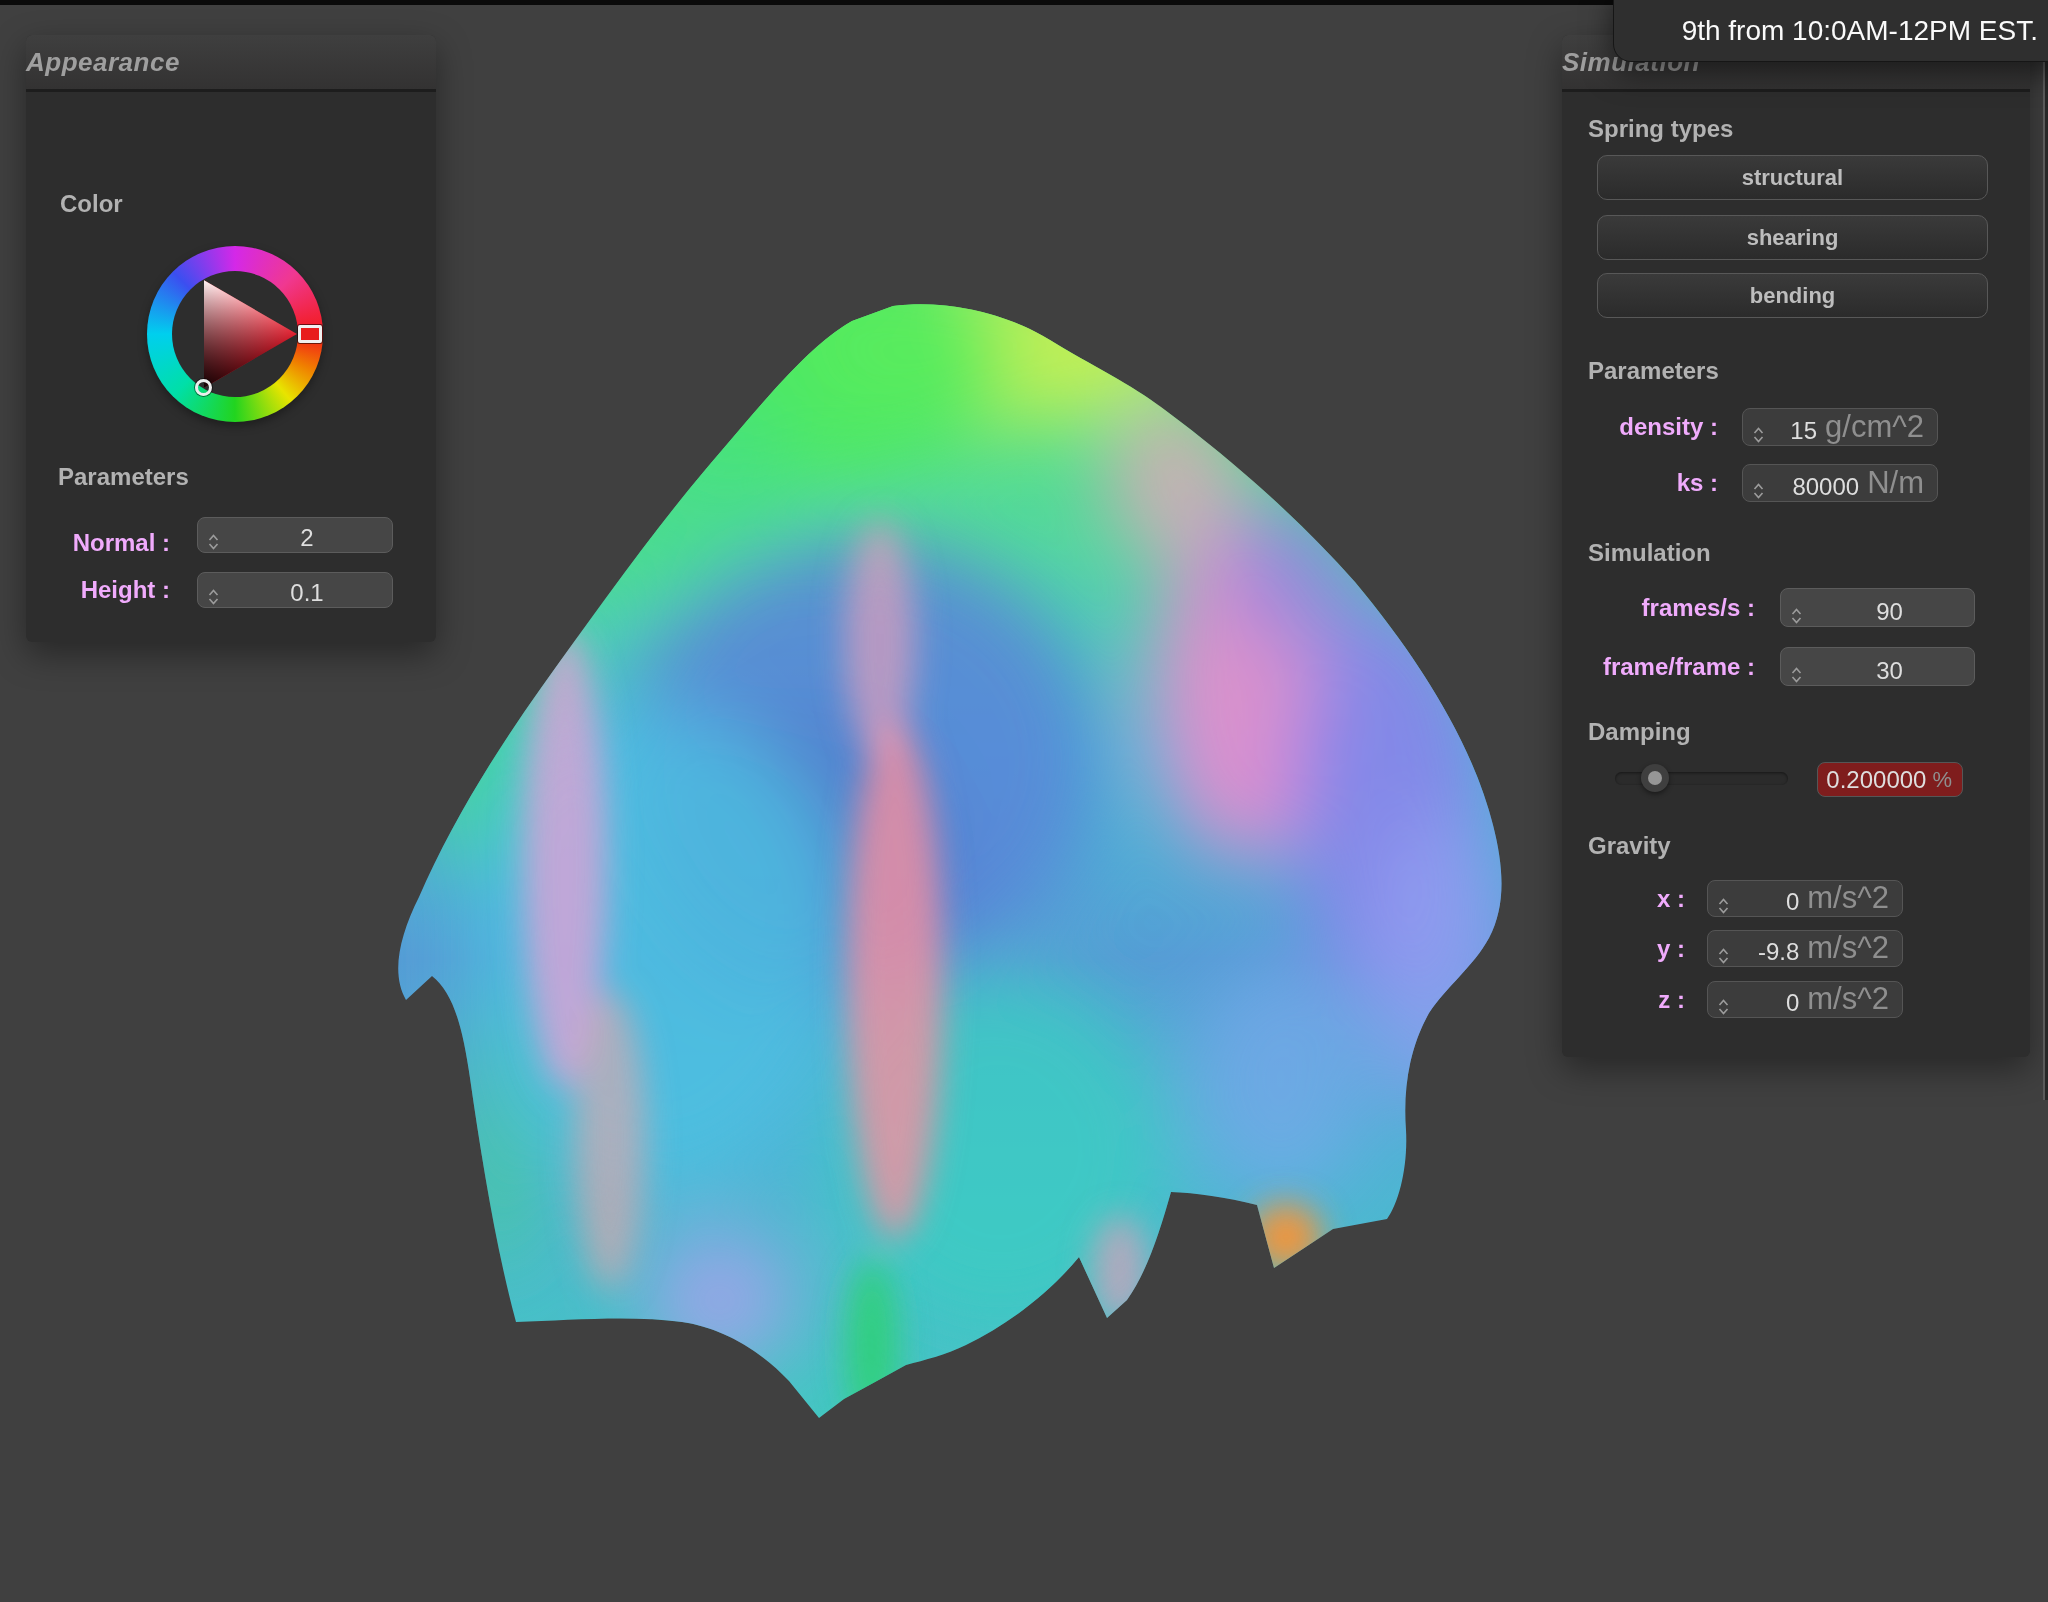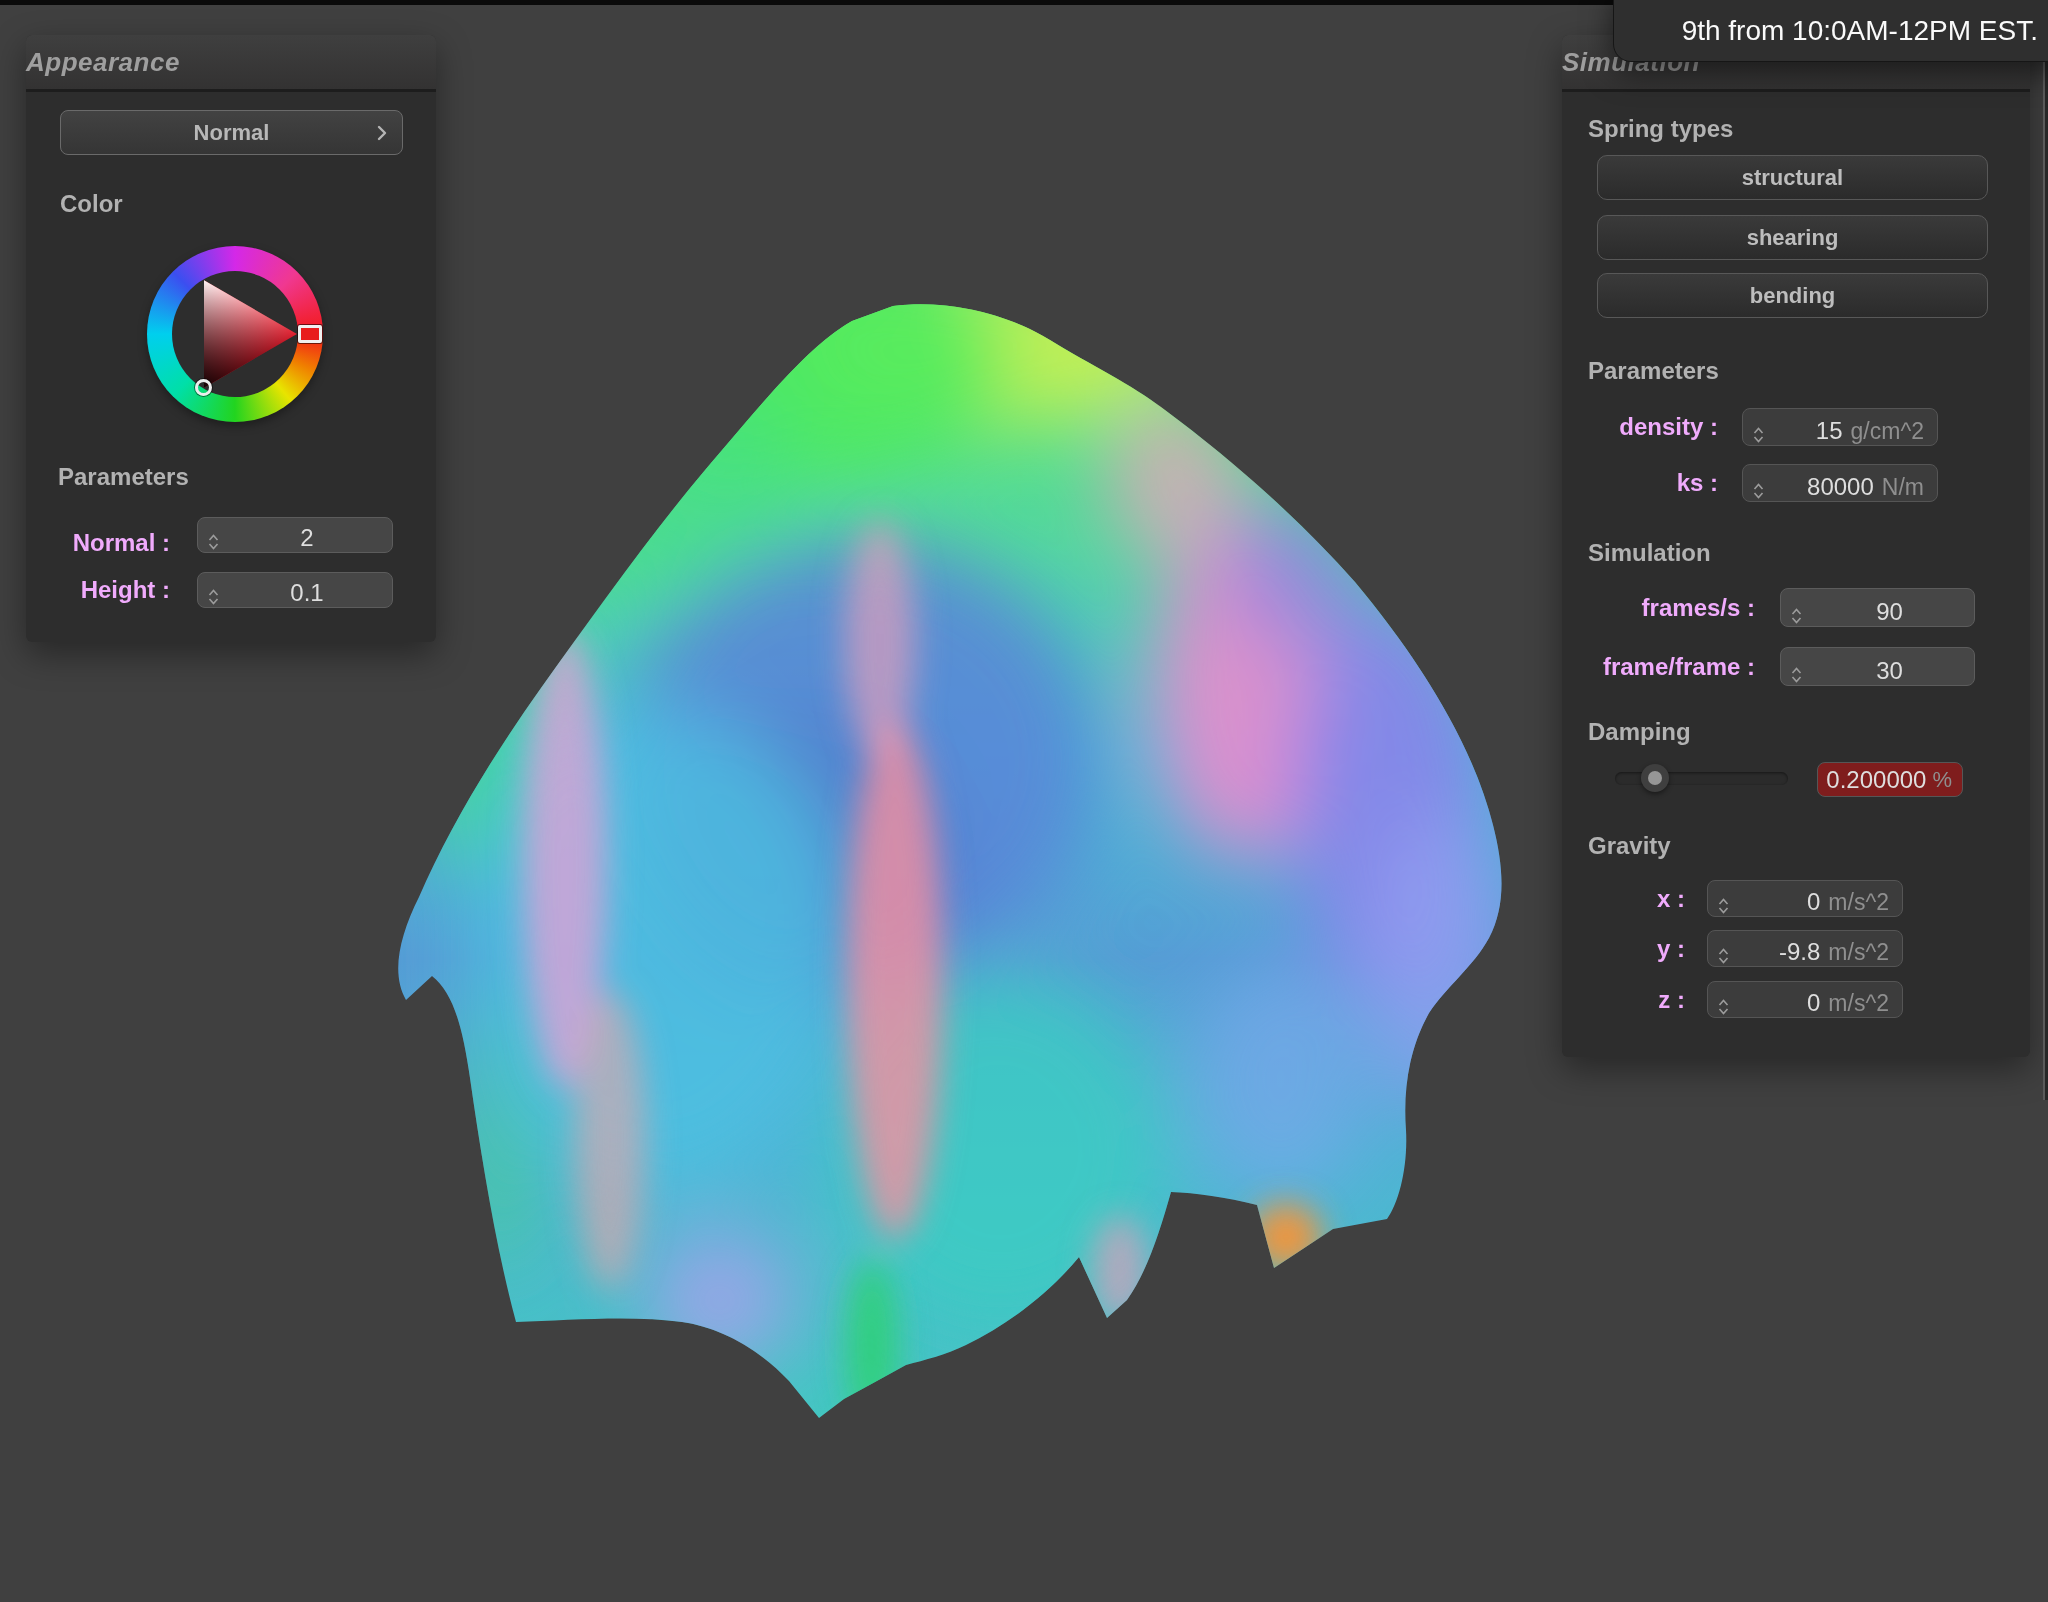--- a/index.html
+++ b/index.html
@@ -61,21 +61,21 @@
   
   .numfield{
     position:absolute;box-sizing:border-box;height:36px;
     background:#464646;border:1px solid #5c5c5c;border-radius:8px;
     display:flex;align-items:flex-end;cursor:text;
   }
   .numfield.dark{background:#3c3c3c;border-color:#555;}
   .spin{margin:0 2px 0 9px;display:flex;flex-direction:column;cursor:pointer;}
   .nf-value{flex:1;text-align:center;font-size:24px;color:#dedede;}
   .nf-value.right{text-align:right;}
-  .nf-unit{font-size:23px;color:#8f8f8f;margin:0 13px 0 8px;white-space:nowrap;}
+  .nf-unit{font-size:31px;color:#8f8f8f;margin:0 13px 0 8px;white-space:nowrap;}
 
   
   #simulation-panel{left:1562px;top:35px;width:468px;height:1022px;}
   .spring-btn{
     position:absolute;left:35px;width:391px;height:45px;box-sizing:border-box;
     background:linear-gradient(180deg,#3a3a3a,#2b2b2b);
     border:1px solid #585858;border-radius:10px;
     display:flex;align-items:center;justify-content:center;cursor:pointer;
   }
   .spring-btn span{font-size:22px;font-weight:bold;color:#bdbdbd;}
@@ -199,28 +199,20 @@
       </g>
     </g>
   </svg>
 </div>
 
 <div id="appearance" class="panel">
   <div class="panel-header">
     <span class="panel-title">Appearance</span>
   </div>
 
-  <div class="dropdown">
-    <span class="dropdown-value">Normal</span>
-    <span class="dropdown-chevron">
-      <svg width="12" height="16" viewBox="0 0 12 16">
-          <polyline points="3,2 9,8 3,14" fill="none" stroke="#b5b5b5" stroke-width="2.4" stroke-linecap="round" stroke-linejoin="round"></polyline>
-        </svg>
-    </span>
-  </div>
 
   <span class="section-label" style="left:34px;top:155px;">Color</span>
 
   <div id="color-wheel">
     <div class="hue-ring"></div>
     <div class="hue-inner"></div>
     <svg class="sv-triangle" width="176" height="176" viewBox="0 0 176 176">
       <defs>
         <linearGradient id="triWhite" gradientUnits="userSpaceOnUse" x1="57" y1="34" x2="104" y2="115">
           <stop offset="0" stop-color="#ffffff" stop-opacity="0.95"></stop>

